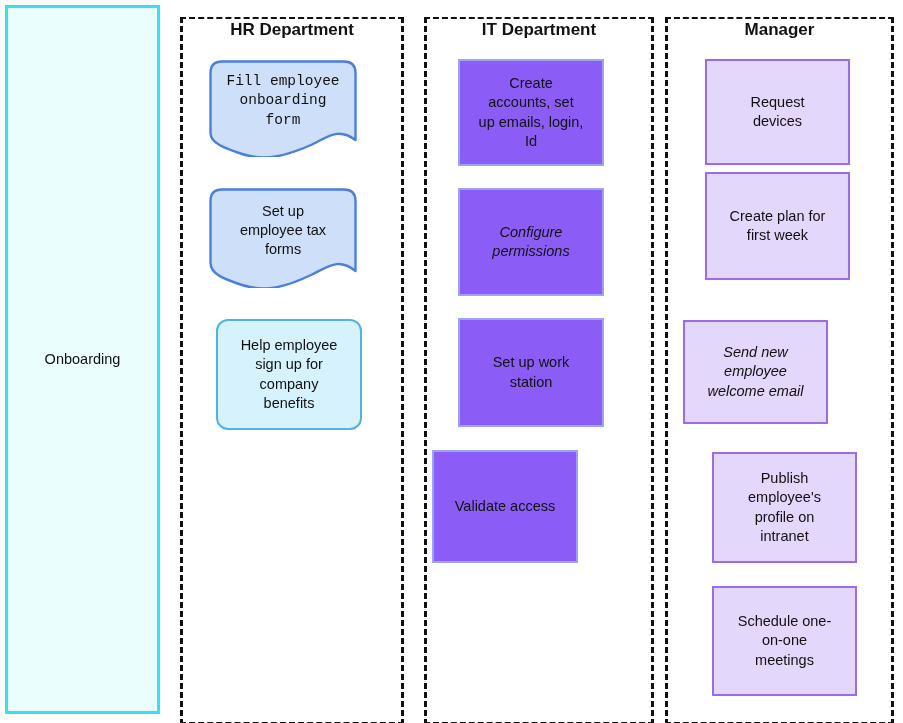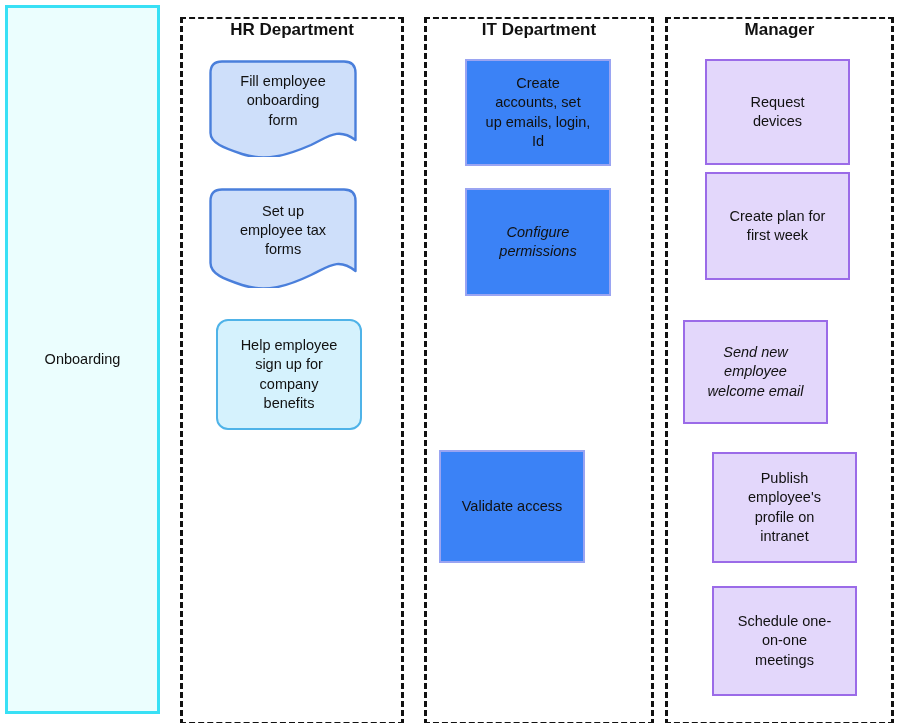--- a/index.html
+++ b/index.html
@@ -82,23 +82,22 @@
   
   .node.rect {
     border-style: solid;
     border-width: 2px;
   }
   .node.rect.hr-rect {
     background: #D5F2FD;
     border-color: #4FB3E8;
   }
   .node.rect.it-rect {
-    background: #3b82f6;
+    background: #8b5cf6;
     border-color: #9AA4F2;
-    margin-left: 7px;
   }
   .node.rect.mgr-rect {
     background: #E3D7FB;
     border-color: #9B6BE8;
   }
 
   
   .node.doc {
     background: transparent;
     border: none;
@@ -123,21 +122,21 @@
 <div id="diagram">
 
   <div class="trigger-box" style="left:5px; top:5px; width:155px; height:709px;">
     <span class="trigger-label">Onboarding</span>
   </div>
 
   <div class="lane" style="left:180px; top:6px; width:224px; height:708px;">
     <div class="lane-title">HR Department</div>
   </div>
 
-  <div class="node doc" style="left:208px; top:59px; width:150px; height:98px;">
+  <div class="node doc" style="left:208px; top:59px; width:150px; height:98px;font-family:Liberation Mono, monospace;">
     <svg viewBox="0 0 150 98" preserveAspectRatio="none">
       <path d="M 2.5,14 Q 2.5,2.5 14,2.5 L 136,2.5 Q 147.5,2.5 147.5,14
                L 147.5,81
                C 130,68 120,78 103,86
                C 80,96 58,103 34,95
                C 16,89 2.5,84 2.5,74 Z" fill="#CEDFFA" stroke="#4A7FDB" stroke-width="2.4" stroke-linejoin="round"></path>
     </svg>
     <span class="node-label">Fill employee
 onboarding
 form</span>
@@ -172,20 +171,24 @@
 accounts, set
 up emails, login,
 Id</span>
   </div>
 
   <div class="node rect it-rect" style="left:458px; top:188px; width:146px; height:108px;font-style:italic;">
     <span class="node-label">Configure
 permissions</span>
   </div>
 
+  <div class="node rect it-rect" style="left:458px; top:318px; width:146px; height:109px;">
+    <span class="node-label">Set up work
+station</span>
+  </div>
 
   <div class="node rect it-rect" style="left:432px; top:450px; width:146px; height:113px;">
     <span class="node-label">Validate access</span>
   </div>
 
   <div class="lane" style="left:665px; top:6px; width:229px; height:708px;">
     <div class="lane-title">Manager</div>
   </div>
 
   <div class="node rect mgr-rect" style="left:705px; top:59px; width:145px; height:106px;">

